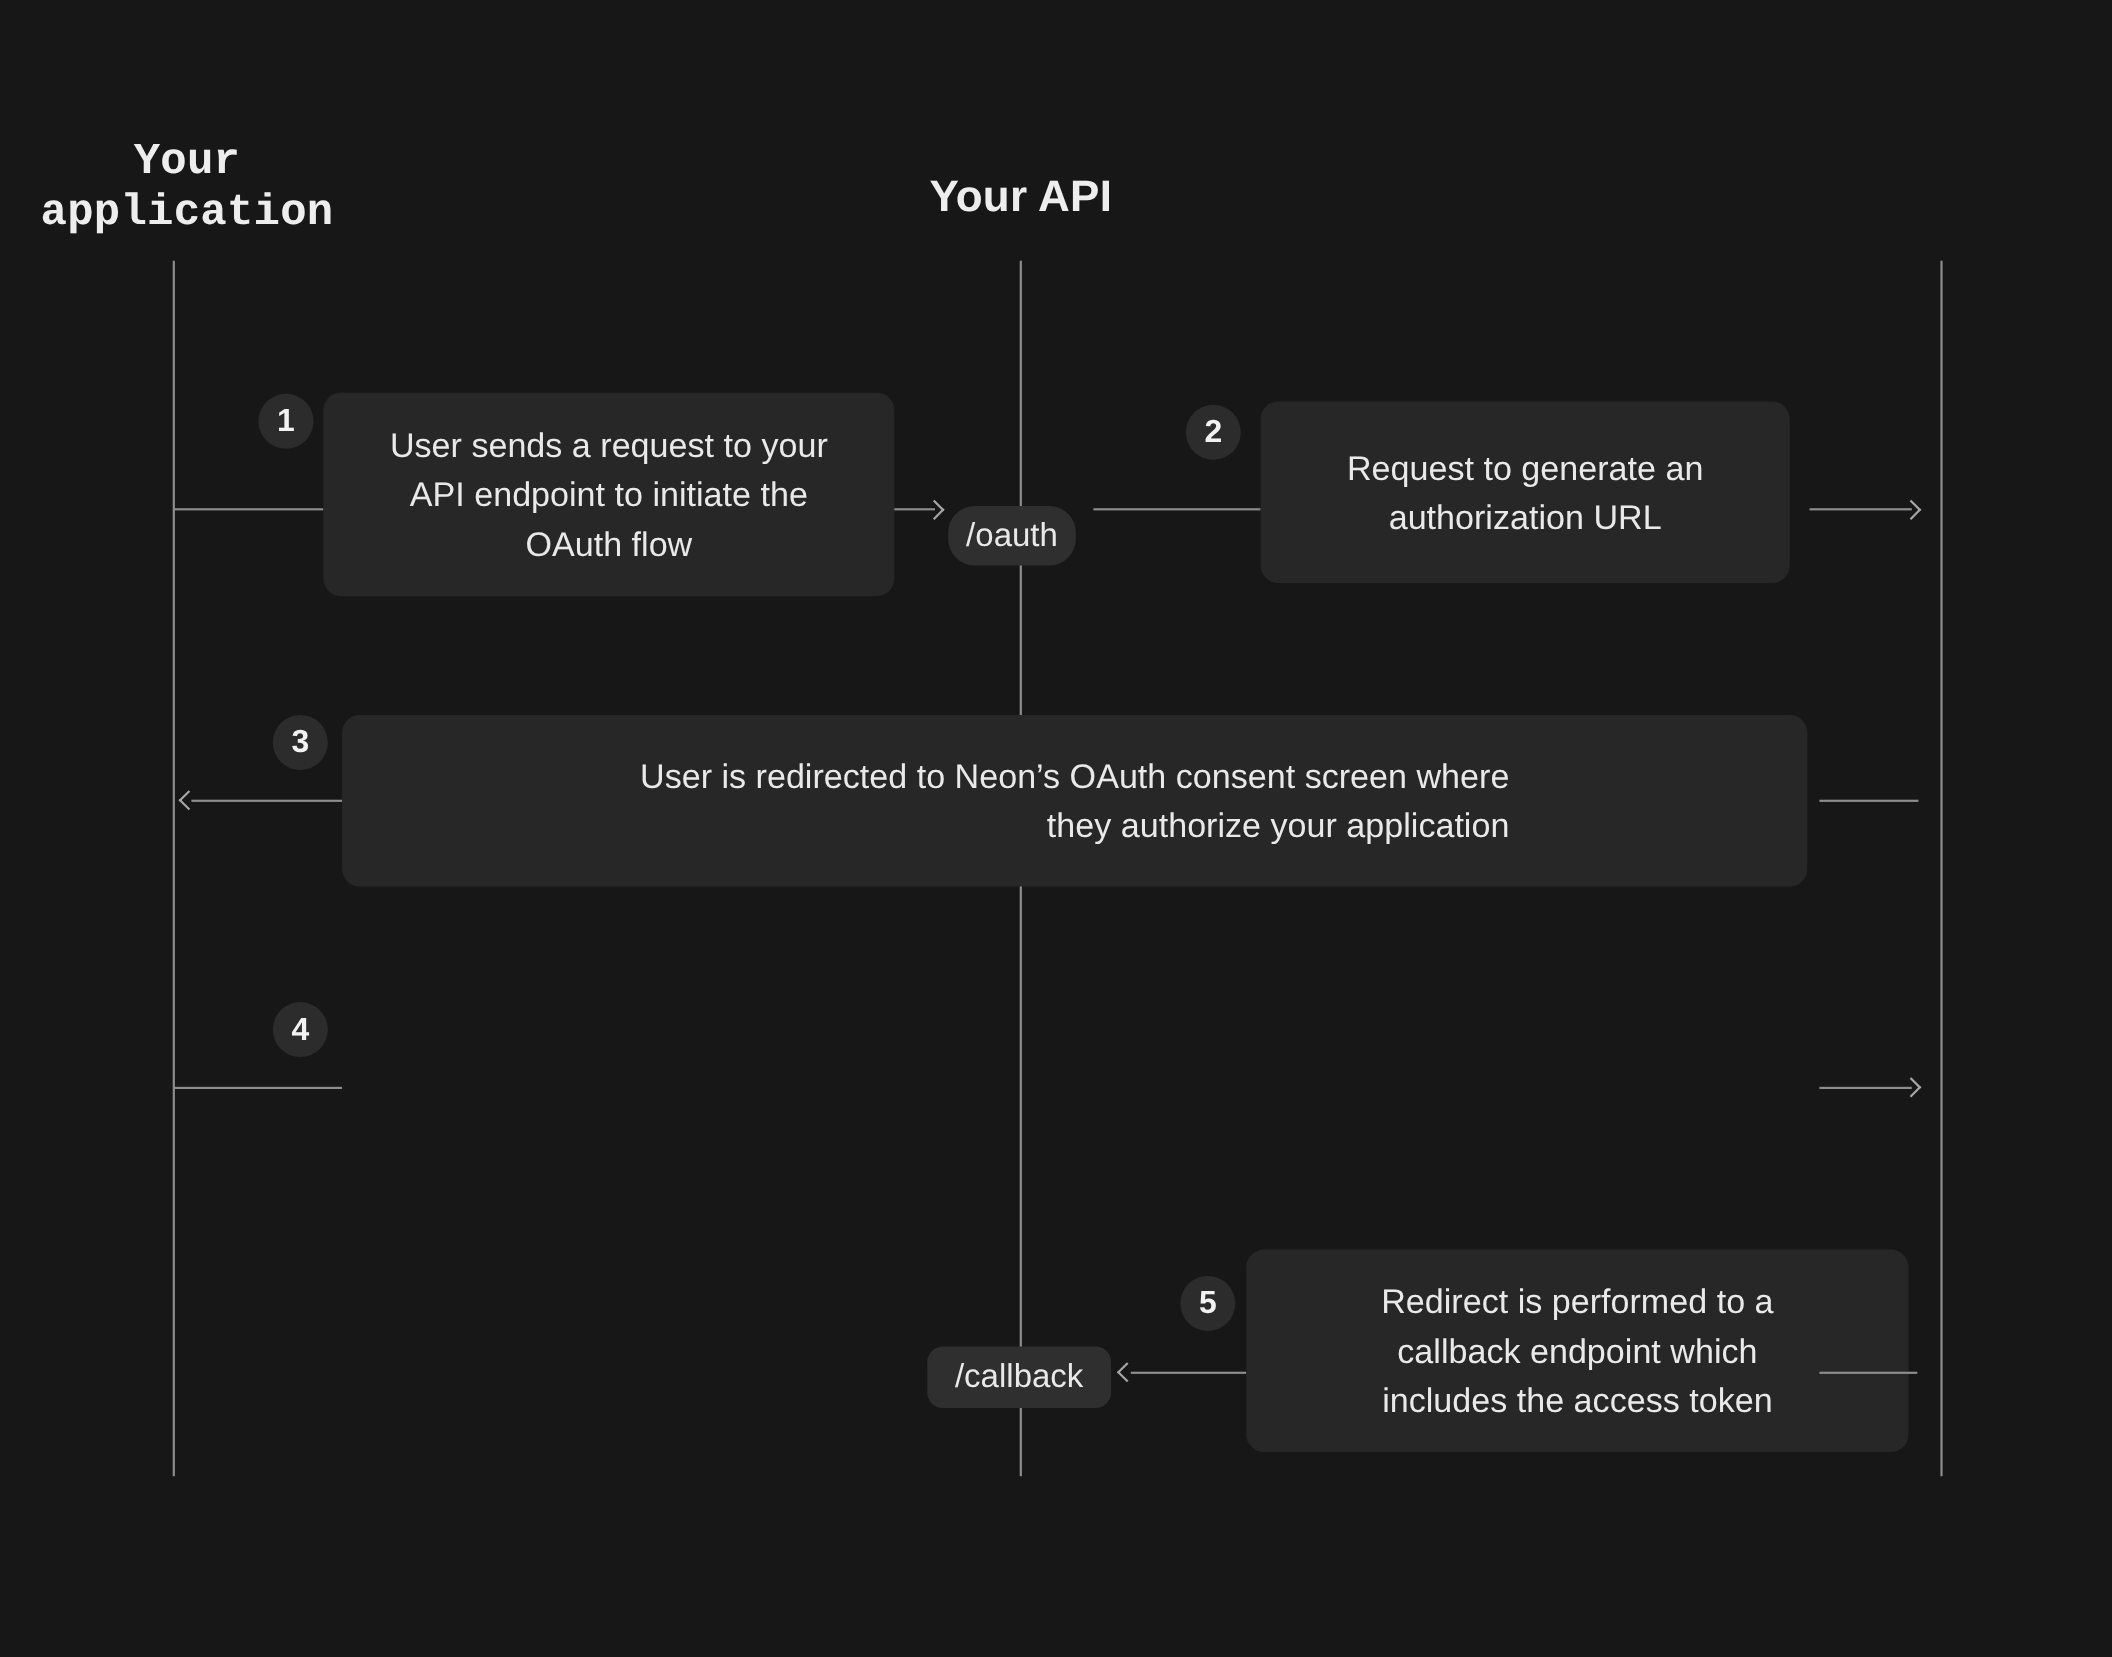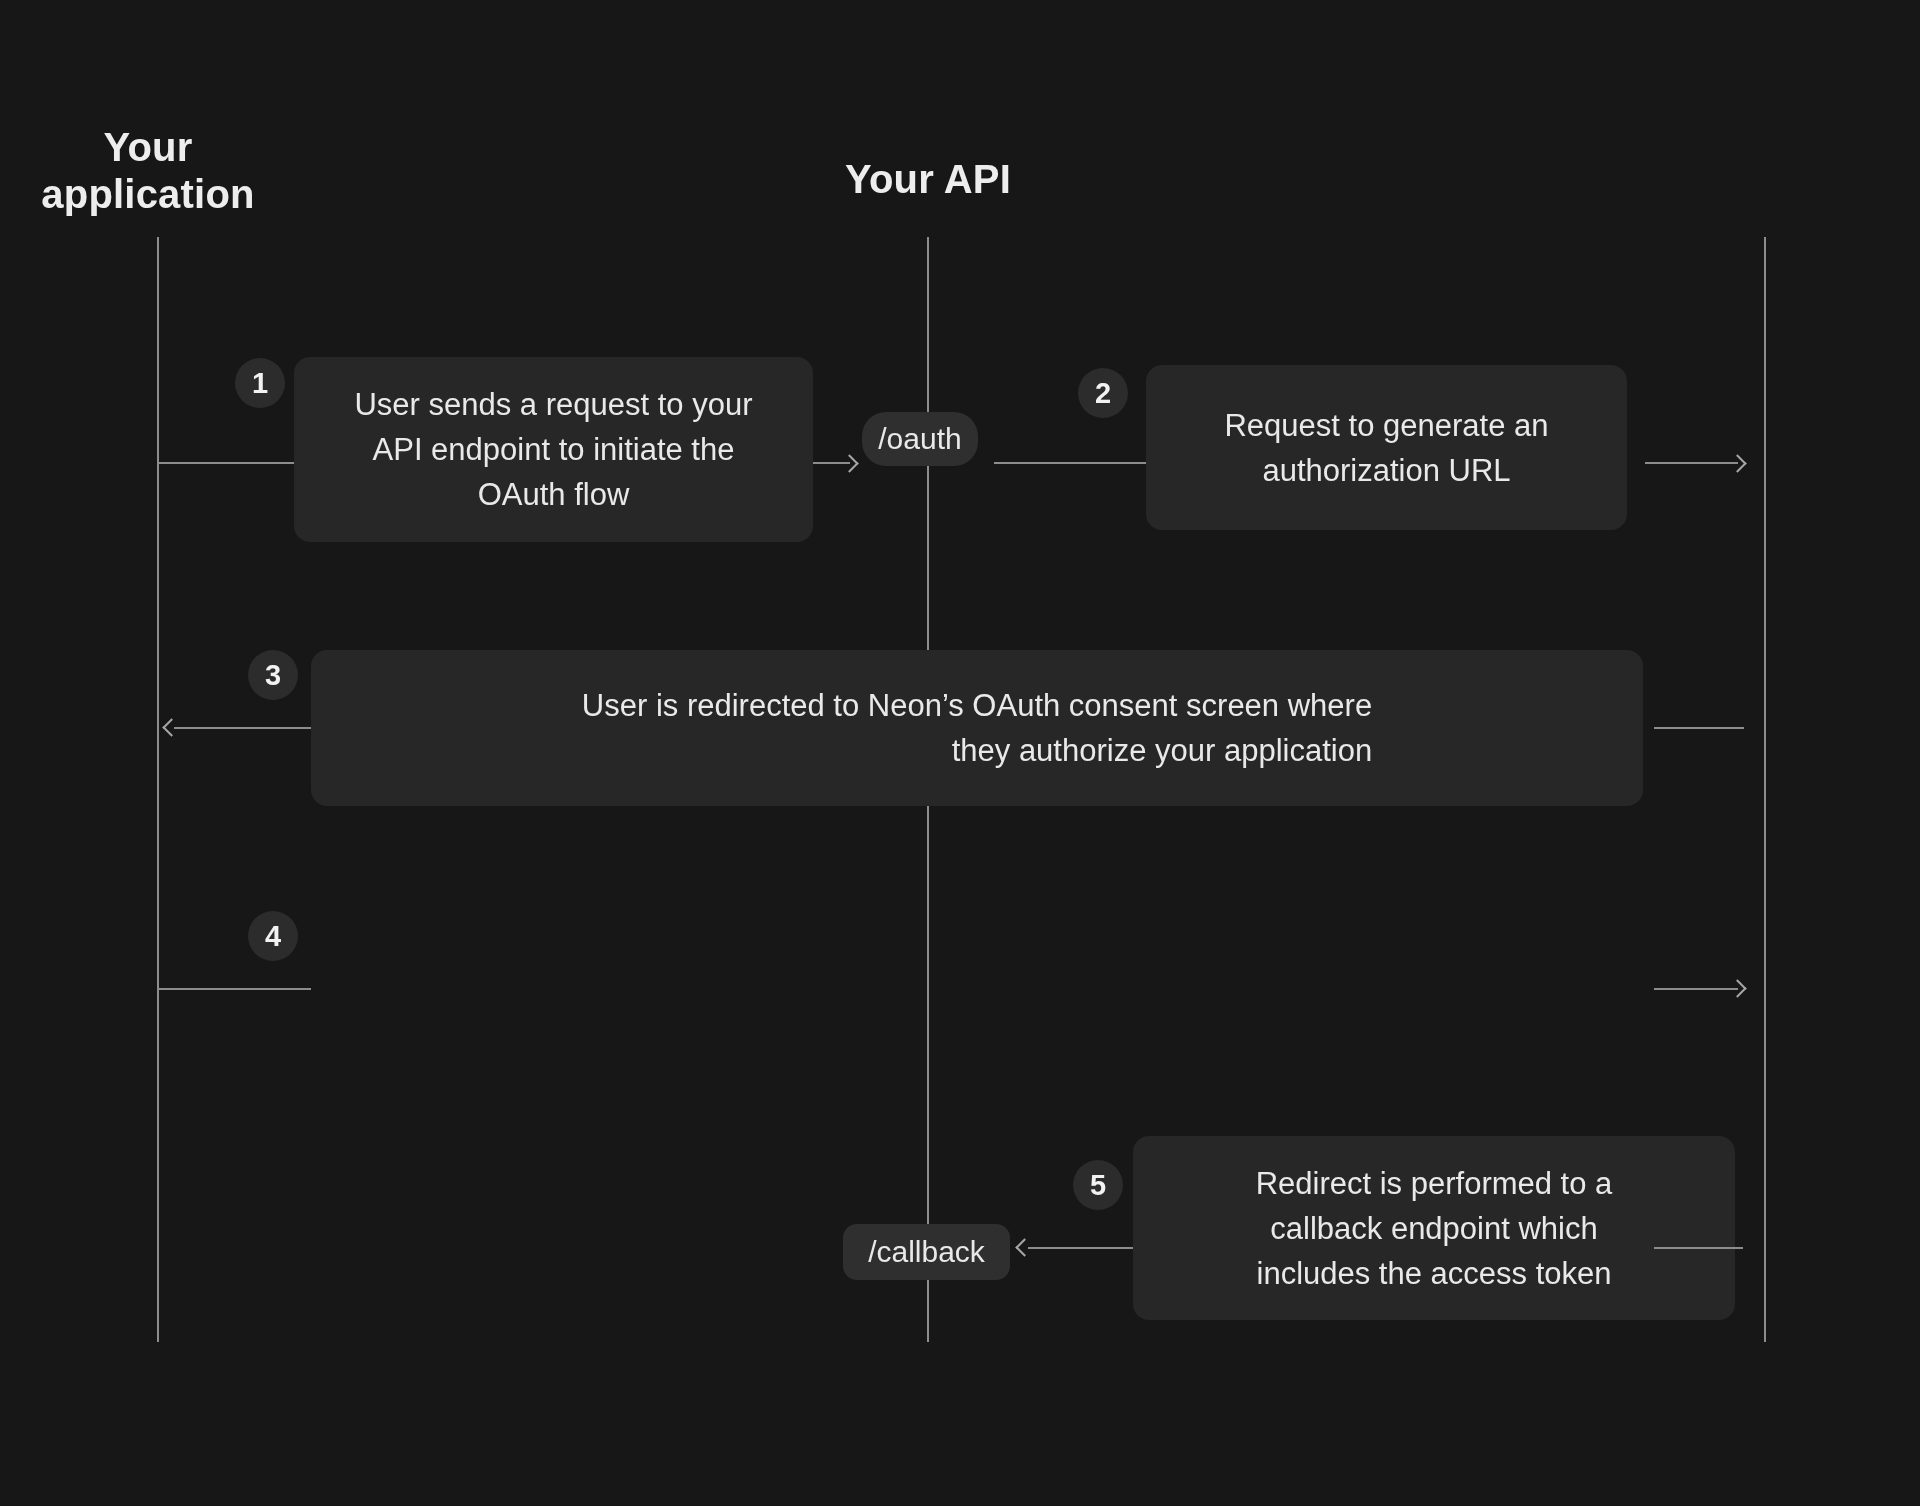--- a/index.html
+++ b/index.html
@@ -33,35 +33,35 @@
     border-top:2px solid #a6a6a6; border-right:2px solid #a6a6a6; box-sizing:border-box;
   }
   .chev.right { transform:rotate(45deg); }
   .chev.left  { transform:rotate(-135deg); }
 </style>
 </head>
 <body>
 
 <div class="canvas">
 
-  <div class="actor" style="left:8px;  top:124px; width:280px;">Your application</div>
+  <div class="actor" style="left:30px;  top:124px; width:280px;font-family:Liberation Mono, monospace;">Your application</div>
   <div class="actor" style="left:778px; top:156px; width:300px;">Your API</div>
 
   <div class="lifeline" style="left:157px;"></div>
   <div class="lifeline" style="left:927px;"></div>
   <div class="lifeline" style="left:1764px;"></div>
 
   <div class="hline" style="left:158px; top:462px; width:136px;"></div>
   <div class="num" style="left:235px; top:358px;">1</div>
   <div class="box" style="left:294px; top:357px; width:519px; height:185px;">User sends a request to your
 API endpoint to initiate the
 OAuth flow</div>
   <div class="hline" style="left:813px; top:462px; width:37px;"></div>
   <div class="chev right" style="left:843px; top:457px;"></div>
-  <div class="endpoint" style="left:862px; top:412px; width:116px; height:54px;border-radius:24px;">/oauth</div>
+  <div class="endpoint" style="left:862px; top:460px; width:116px; height:54px;border-radius:24px;">/oauth</div>
   <div class="hline" style="left:994px; top:462px; width:152px;"></div>
 
   <div class="num" style="left:1078px; top:368px;">2</div>
   <div class="box" style="left:1146px; top:365px; width:481px; height:165px;">Request to generate an
 authorization URL</div>
   <div class="hline" style="left:1645px; top:462px; width:93px;"></div>
   <div class="chev right" style="left:1731px; top:457px;"></div>
 
   <div class="chev left" style="left:165px; top:721px;"></div>
   <div class="hline" style="left:174px; top:727px; width:137px;"></div>

